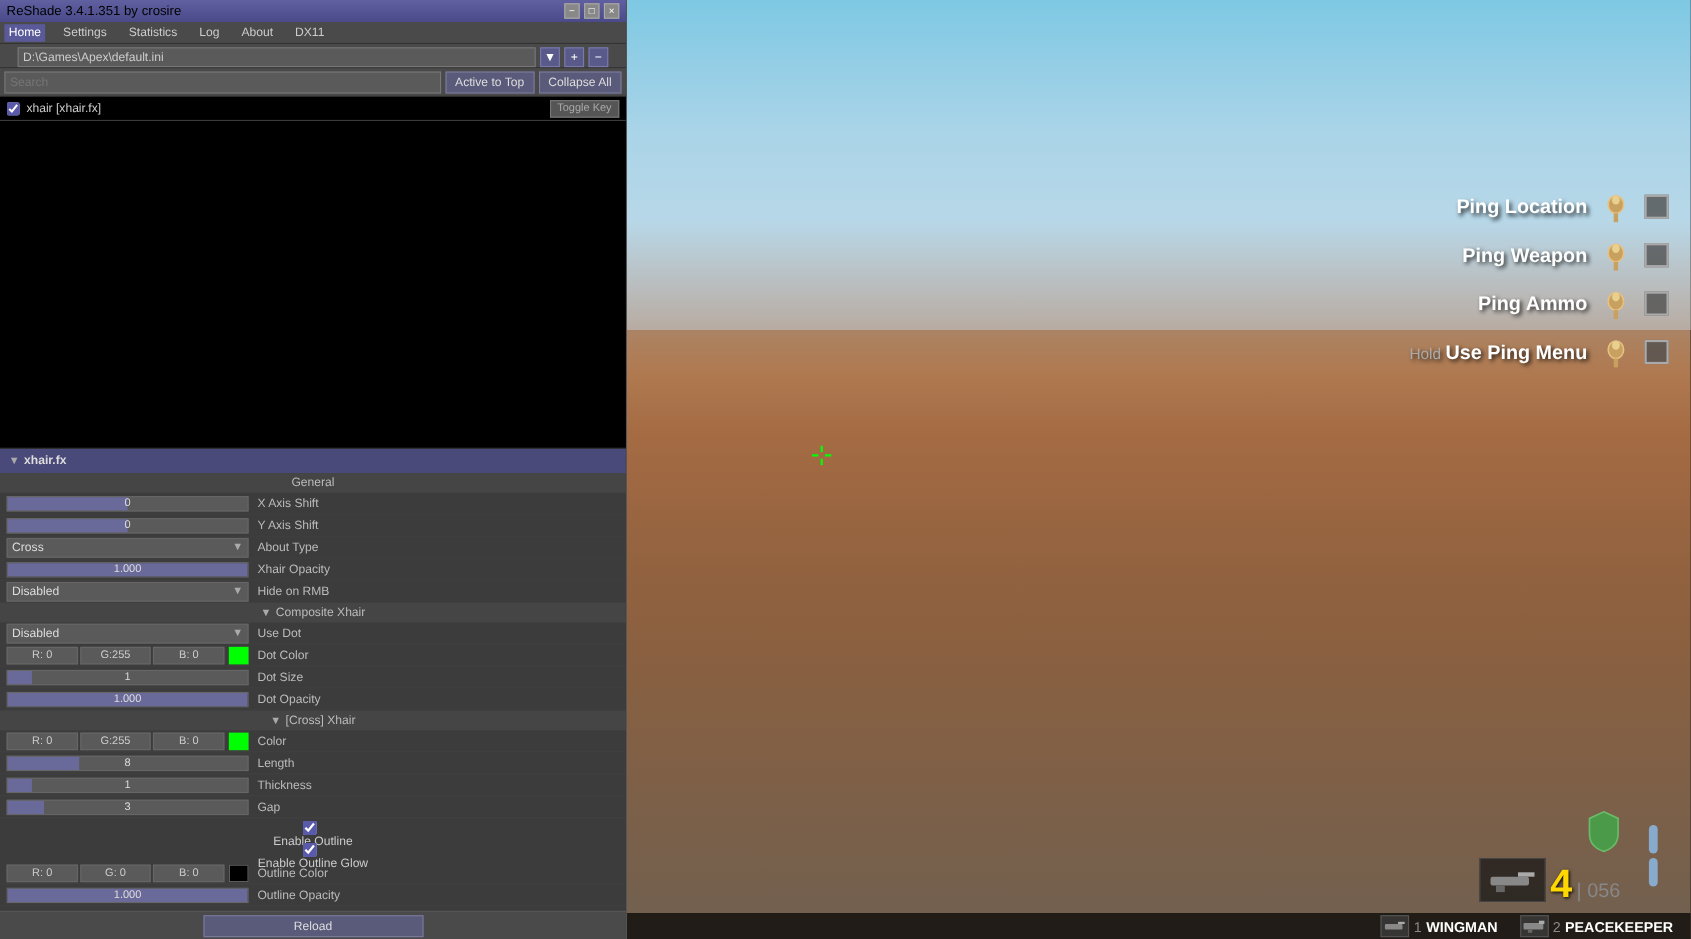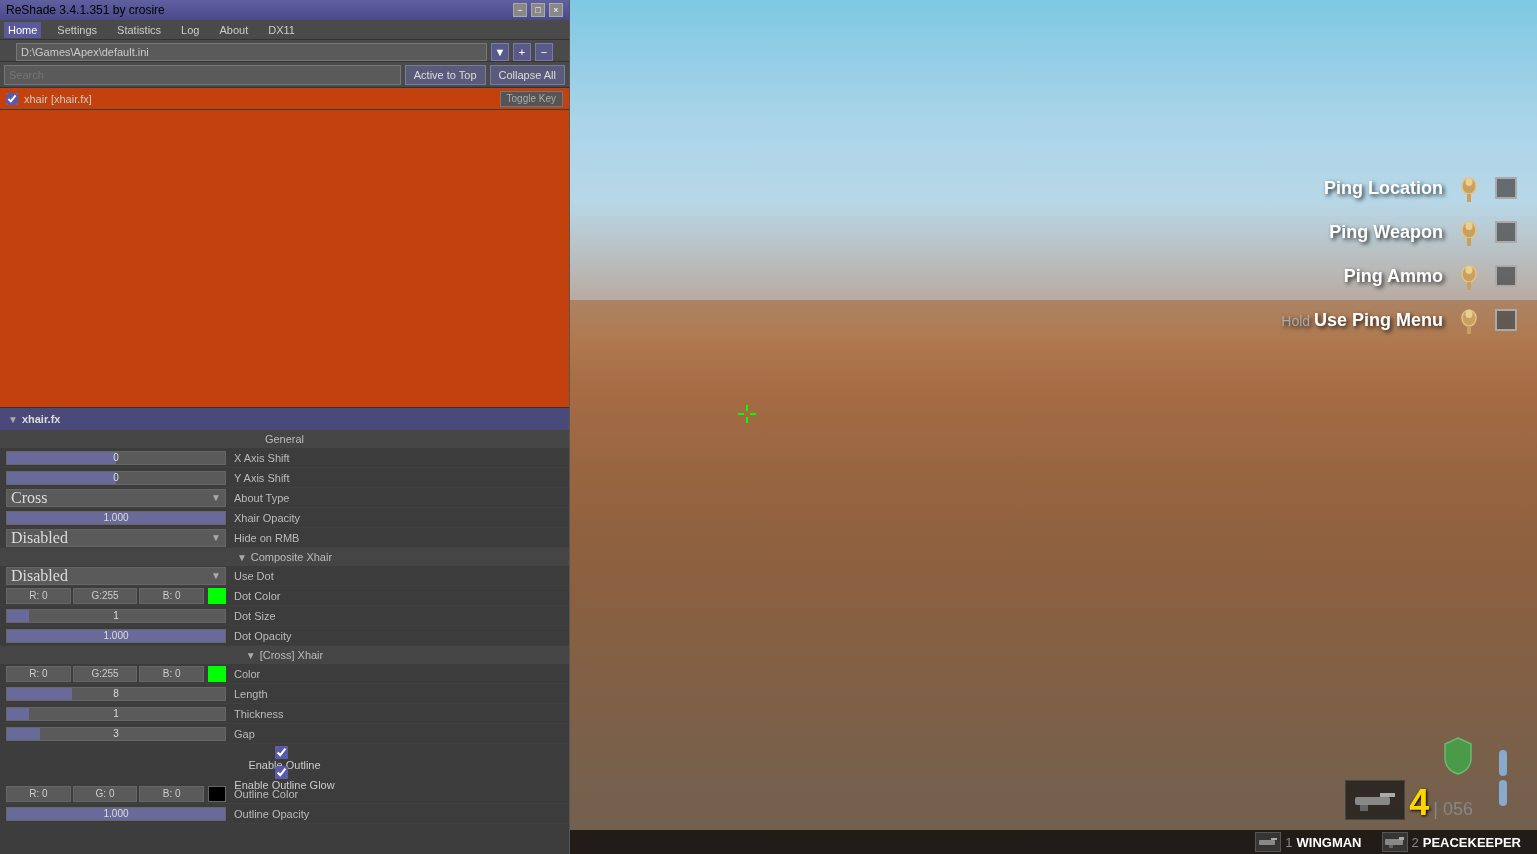--- a/index.html
+++ b/index.html
@@ -161,21 +161,21 @@
       padding: 0 8px;
       background: #5a5a7a;
       border: 1px solid #7a7a9a;
       color: #ddd;
       font-size: 11px;
       cursor: pointer;
     }
 
     
     #effects-list {
-      background: #c2410c;
+      background: #000000;
       flex: 0 0 auto;
       height: 320px;
       overflow-y: auto;
       border-bottom: 1px solid #333;
     }
 
     .effect-item {
       display: flex;
       align-items: center;
       padding: 2px 6px;
@@ -280,23 +280,22 @@
       height: 18px;
       background: #5a5a5a;
       border: 1px solid #666;
       display: flex;
       align-items: center;
       padding: 0 4px;
       position: relative;
     }
     .param-dropdown-text {
       color: #ddd;
-      font-size: 16px;
+      font-size: 11px;
       flex: 1;
-      font-family: Liberation Serif, serif;
     }
     .param-dropdown-arrow {
       color: #aaa;
       font-size: 10px;
     }
     .param-rgb {
       flex: 0 0 220px;
       height: 18px;
       display: flex;
       gap: 2px;
@@ -655,20 +654,23 @@
     <div class="param-row">
       <div class="param-slider">
         <div class="param-slider-fill" style="width:100%"></div>
         <span class="param-slider-text">1.000</span>
       </div>
       <span class="param-label">Outline Opacity</span>
     </div>
 
   </div>
 
+  <div id="reload-bar">
+    <button id="reload-btn">Reload</button>
+  </div>
 
 </div>
 
 <div id="crosshair">
   <svg width="18" height="18" viewBox="0 0 18 18">
     <line x1="9" y1="0" x2="9" y2="6" stroke="#00ff00" stroke-width="2"></line>
     <line x1="9" y1="12" x2="9" y2="18" stroke="#00ff00" stroke-width="2"></line>
     <line x1="0" y1="9" x2="6" y2="9" stroke="#00ff00" stroke-width="2"></line>
     <line x1="12" y1="9" x2="18" y2="9" stroke="#00ff00" stroke-width="2"></line>
   </svg>

